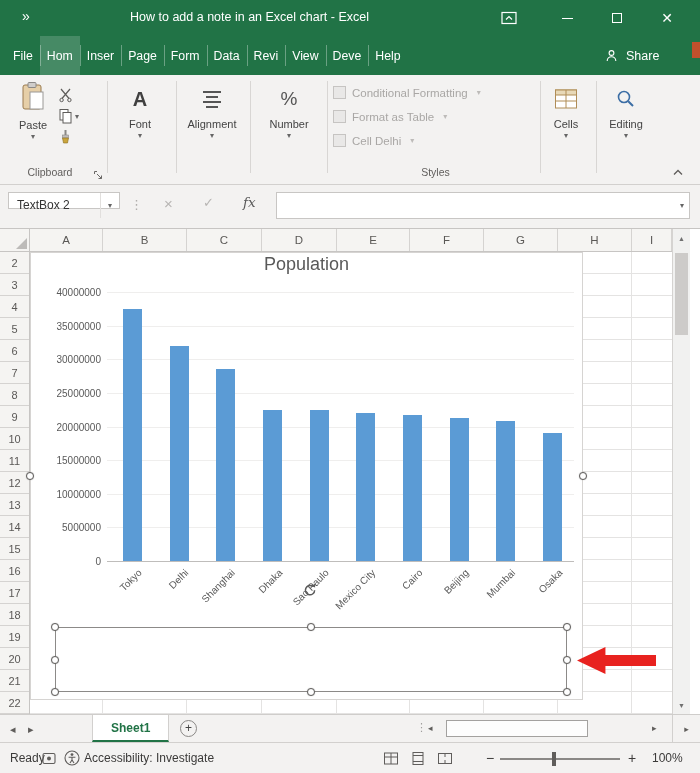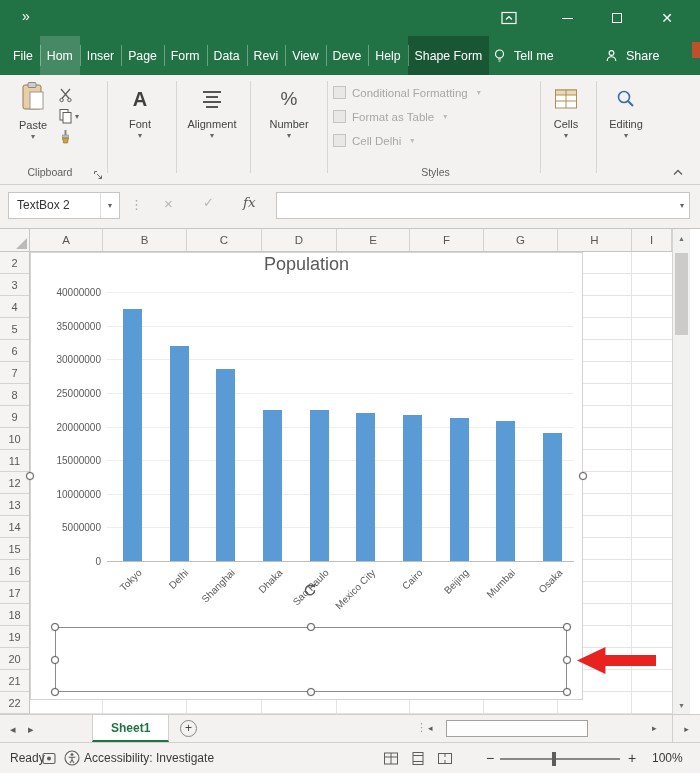--- a/index.html
+++ b/index.html
@@ -46,21 +46,21 @@
   .alignlines{display:inline-block;}
   .alignlines i{display:block;height:2px;background:#555;margin:3px auto;}
   .pct{font-size:19px;color:#555;}
   .styles-box{position:absolute;left:333px;top:8px;width:205px;}
   .style-item{display:flex;align-items:center;height:19px;margin-bottom:5px;color:#a9a7a5;font-size:11.5px;gap:6px;}
   .sicon{width:13px;height:13px;border:1px solid #c6c4c2;background:#e9e8e7;box-sizing:border-box;flex:0 0 auto;}
   .sv{font-size:8px;color:#bdbbb9;margin-left:3px;}
   .collapse-btn{position:absolute;left:668px;top:90px;width:20px;height:14px;display:flex;align-items:center;justify-content:center;}
   
   .formula-row{position:absolute;left:0;top:185px;width:700px;height:44px;background:#f3f2f1;border-bottom:1px solid #c7c5c3;box-sizing:border-box;}
-  .name-box{position:absolute;left:8px;top:7px;width:112px;height:27px;background:#fff;border:1px solid #c8c6c4;box-sizing:border-box;}
+  .name-box{position:absolute;left:8px;top:7px;width:112px;height:17px;background:#fff;border:1px solid #c8c6c4;box-sizing:border-box;}
   .name-text{position:absolute;left:8px;top:5px;font-size:12px;color:#333;}
   .name-dd{position:absolute;right:0;top:0;width:18px;height:25px;border-left:1px solid #e1dfdd;display:flex;align-items:center;justify-content:center;font-size:8px;color:#666;}
   .fdots{position:absolute;left:130px;top:12px;color:#b0aeac;font-size:13px;}
   .fx-x{position:absolute;left:164px;top:11px;font-size:15px;color:#b7b5b3;line-height:1;}
   .fx-check{position:absolute;left:203px;top:11px;font-size:13px;color:#b7b5b3;line-height:1;}
   .fx-fx{position:absolute;left:243px;top:11px;font-family:"DejaVu Serif",serif;font-style:italic;font-size:13.5px;color:#5a5a5a;line-height:1;text-align:right;}
   .formula-input{position:absolute;left:276px;top:7px;width:414px;height:27px;background:#fff;border:1px solid #c8c6c4;box-sizing:border-box;font-size:12px;color:#333;}
   .formula-dd{position:absolute;right:5px;top:8px;font-size:8px;color:#666;}
   
   .corner{position:absolute;left:0;top:229px;width:30px;height:23px;background:#f5f4f2;border-right:1px solid #c7c5c3;border-bottom:1px solid #c7c5c3;box-sizing:border-box;}
@@ -111,20 +111,21 @@
   .zoom-track{position:absolute;left:500px;top:15px;width:120px;height:2px;background:#8a8886;}
   .zoom-thumb{position:absolute;left:552px;top:9px;width:4px;height:14px;background:#5f5d5b;}
   .zoom-plus{position:absolute;left:628px;top:7px;font-size:14px;}
   .sb-zoom{position:absolute;left:652px;top:8px;}
 </style>
 </head>
 <body>
 
 <div class="titlebar">
   <span class="qat">»</span>
+  <span class="win-title">How to add a note in an Excel chart - Excel</span>
   <span class="rdo-btn">
     <svg width="18" height="18" viewBox="0 0 18 18">
         <rect x="2" y="3.5" width="14" height="11" fill="none" stroke="#fff" stroke-width="1.2"></rect>
         <path d="M6 10.5 L9 7.5 L12 10.5" fill="none" stroke="#fff" stroke-width="1.2"></path>
       </svg>
   </span>
   <span class="win-controls">
     <span class="win-btn">
         <span class="min-glyph"></span>
       </span>
@@ -142,29 +143,21 @@
       <div class="rtab">File</div>
       <div class="rtab active">Hom</div>
       <div class="rtab">Inser</div>
       <div class="rtab">Page</div>
       <div class="rtab">Form</div>
       <div class="rtab">Data</div>
       <div class="rtab">Revi</div>
       <div class="rtab">View</div>
       <div class="rtab">Deve</div>
       <div class="rtab">Help</div>
-      <div class="rtab contextual">Shape Form</div>
-    </div>
-  <span class="tellme">
-    <svg width="15" height="16" viewBox="0 0 15 16">
-        <circle cx="7.5" cy="6" r="4" fill="none" stroke="#fff" stroke-width="1.2"></circle>
-        <path d="M6 11h3M6.5 13h2" stroke="#fff" stroke-width="1.2"></path>
-      </svg>
-    <span>Tell me</span>
-  </span>
+    </div>
   <span class="share">
     <svg width="15" height="16" viewBox="0 0 15 16">
         <circle cx="7.5" cy="5" r="2.4" fill="none" stroke="#fff" stroke-width="1.1"></circle>
         <path d="M3.2 13a4.3 4.3 0 0 1 8.6 0" fill="none" stroke="#fff" stroke-width="1.1"></path>
       </svg>
     <span>Share</span>
   </span>
   <span class="edge-artifact"></span>
 </div>
 

